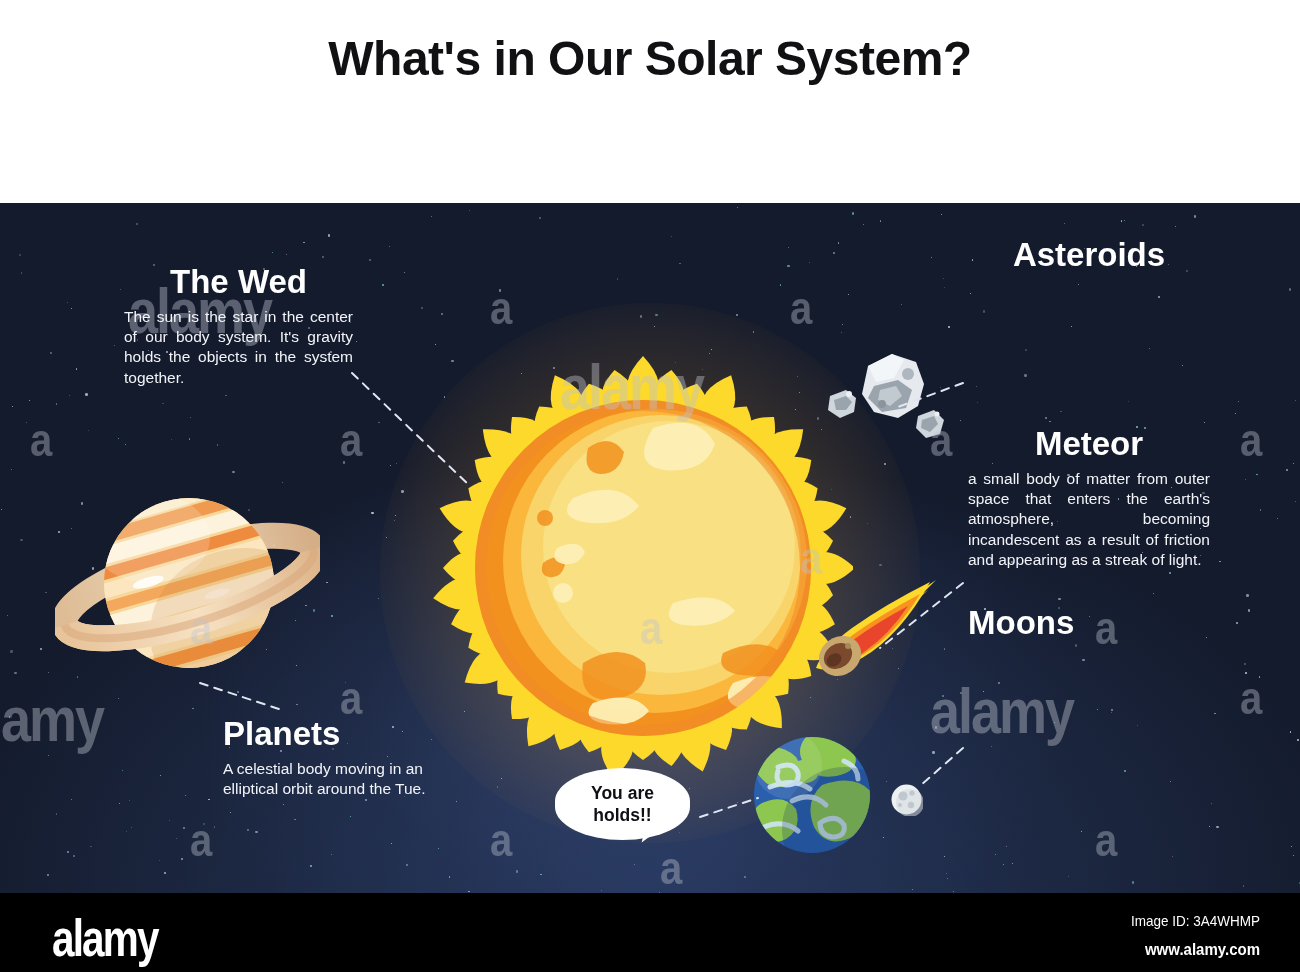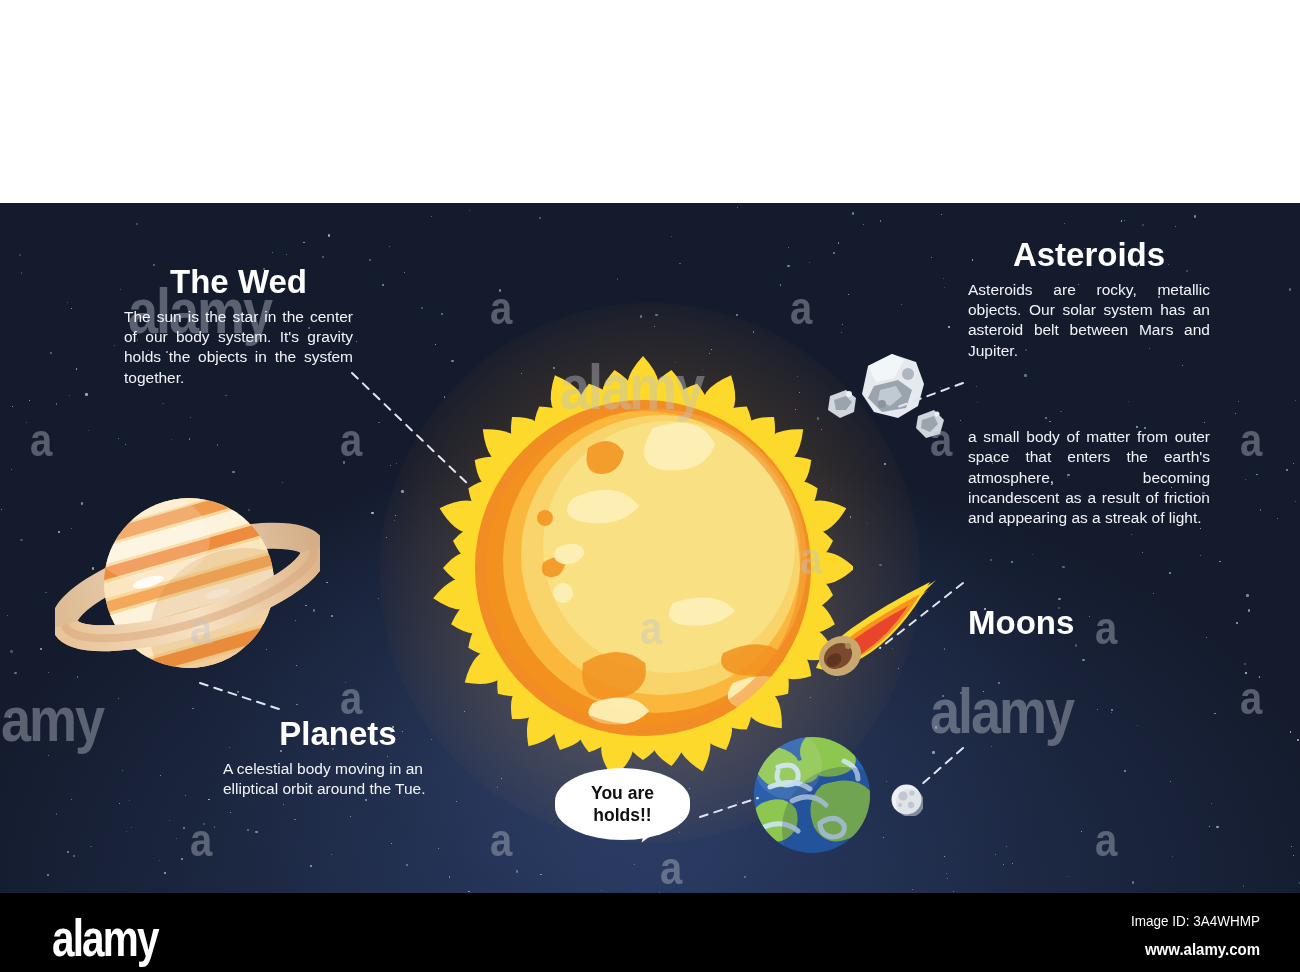--- a/index.html
+++ b/index.html
@@ -104,21 +104,21 @@
   .lbl p{
     font-size:15.5px; line-height:1.31; color:#f2f4f8;
     font-family:"Liberation Sans", sans-serif;
     text-align:justify;
   }
 
   #blk-sun{ left:124px; top:62px; width:229px; }
   #blk-sun h2{ text-align:center; }
 
   #blk-planets{ left:223px; top:514px; width:230px; }
-  #blk-planets h2{ text-align:center; }
+  #blk-planets h2{ }
   #blk-planets p{ text-align:left; }
 
   #blk-asteroids{ left:968px; top:35px; width:242px; }
   #blk-asteroids h2{ text-align:center; }
 
   #blk-meteor{ left:968px; top:224px; width:242px; }
   #blk-meteor h2{ text-align:center; }
 
   #blk-moons{ left:968px; top:403px; width:242px; }
   #blk-moons h2{ text-align:left; }
@@ -160,20 +160,21 @@
   }
   .foot-id{ font-size:13.5px; margin-bottom:11px; }
   .foot-url{ font-size:15px; font-weight:bold; }
 </style>
 </head>
 <body>
 
 <div id="page">
 
   <div class="header">
+    <div class="title">What's in Our Solar System?</div>
   </div>
 
   <div class="scene">
 
     <div class="sun-glow"></div>
 
     <div class="stars" id="stars">
         <span class="star" style="left:47.6px;top:469.4px;width:1.1px;height:1.1px;opacity:0.49"></span>
         <span class="star" style="left:1082.3px;top:455.7px;width:2.4px;height:2.4px;opacity:0.55"></span>
         <span class="star" style="left:57.9px;top:327.6px;width:2.4px;height:2.4px;opacity:0.82"></span>
@@ -766,24 +767,24 @@
       <p>The sun is the star in the center of our body system. It's gravity holds the objects in the system together.</p>
     </div>
 
     <div class="lbl" id="blk-planets">
       <h2>Planets</h2>
       <p>A celestial body moving in an elliptical orbit around the Tue.</p>
     </div>
 
     <div class="lbl" id="blk-asteroids">
       <h2>Asteroids</h2>
-      <p>Asteroids are rocky, metallic objects. Our solar system has an asteroid belt between Mars and Jupiter.</p>
     </div>
 
     <div class="lbl" id="blk-meteor">
+      <h2>Meteor</h2>
       <p>a small body of matter from outer space that enters the earth's atmosphere, becoming incandescent as a result of friction and appearing as a streak of light.</p>
     </div>
 
     <div class="lbl" id="blk-moons">
       <h2>Moons</h2>
     </div>
 
     <div class="bubble-tail"></div>
     <div class="bubble">
       <span>You are</span>

